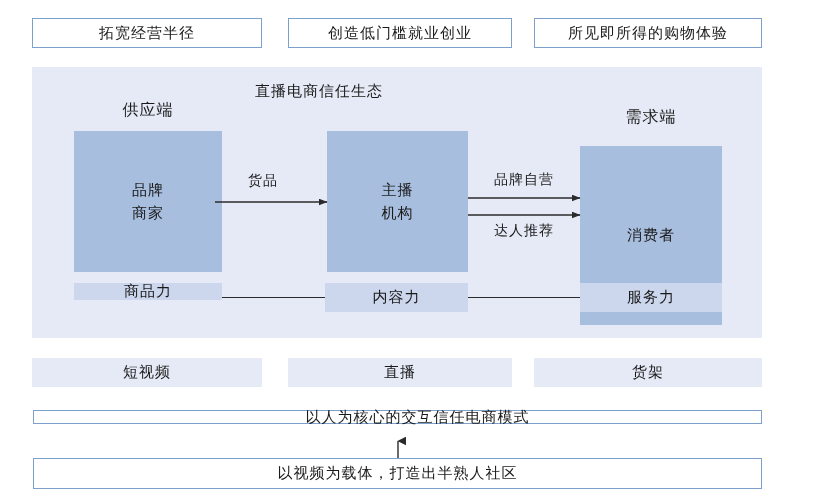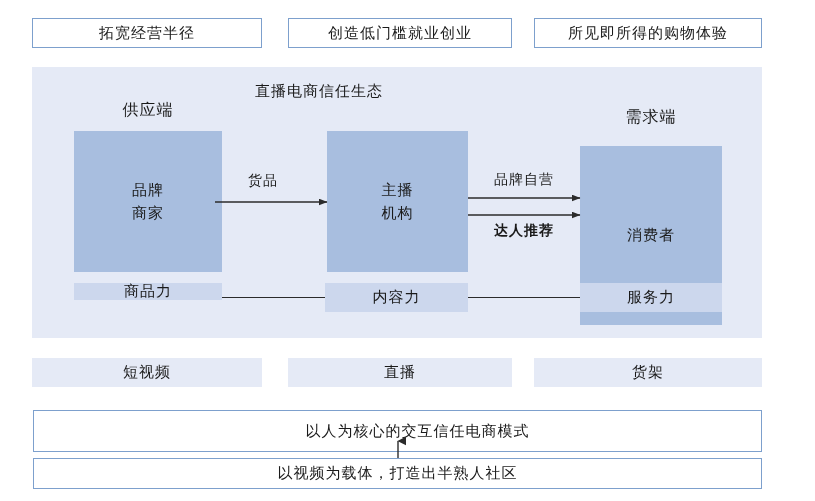--- a/index.html
+++ b/index.html
@@ -100,21 +100,21 @@
     <span>主播</span>
     <span>机构</span>
   </div>
 
   <div class="abs node" style="left:580px;top:146px;width:142px;height:179px;justify-content:center;">
     <span>消费者</span>
   </div>
 
   <div class="arrow-label" style="left:222px;top:172px;width:82px;">货品</div>
   <div class="arrow-label" style="left:468px;top:171px;width:112px;">品牌自营</div>
-  <div class="arrow-label" style="left:468px;top:222px;width:112px;font-weight:bold;">达人推荐</div>
+  <div class="arrow-label" style="left:468px;top:222px;width:112px;">达人推荐</div>
 
   <div class="abs cap" style="left:74px;top:283px;width:148px;height:17px;">
     <span>商品力</span>
   </div>
   <div class="abs cap" style="left:325px;top:283px;width:143px;height:29px;">
     <span>内容力</span>
   </div>
   <div class="abs cap" style="left:580px;top:283px;width:142px;height:29px;">
     <span>服务力</span>
   </div>
@@ -125,21 +125,21 @@
   <div class="abs channel" style="left:32px;top:358px;width:230px;height:29px;">
     <span>短视频</span>
   </div>
   <div class="abs channel" style="left:288px;top:358px;width:224px;height:29px;">
     <span>直播</span>
   </div>
   <div class="abs channel" style="left:534px;top:358px;width:228px;height:29px;">
     <span>货架</span>
   </div>
 
-  <div class="abs pill" style="left:33px;top:410px;width:729px;height:42px;padding-left:40px;">
+  <div class="abs pill" style="left:33px;top:410px;width:729px;height:14px;padding-left:40px;">
     <span>以人为核心的交互信任电商模式</span>
   </div>
   <div class="abs pill" style="left:33px;top:458px;width:729px;height:31px;">
     <span>以视频为载体，打造出半熟人社区</span>
   </div>
 
   <svg class="overlay" viewBox="0 0 815 501">
     <defs>
       <marker id="ah" markerWidth="9" markerHeight="7" refX="8.5" refY="3.5" orient="auto" markerUnits="userSpaceOnUse">
         <polygon points="0,0 9,3.5 0,7" fill="#2b2b2b"></polygon>

